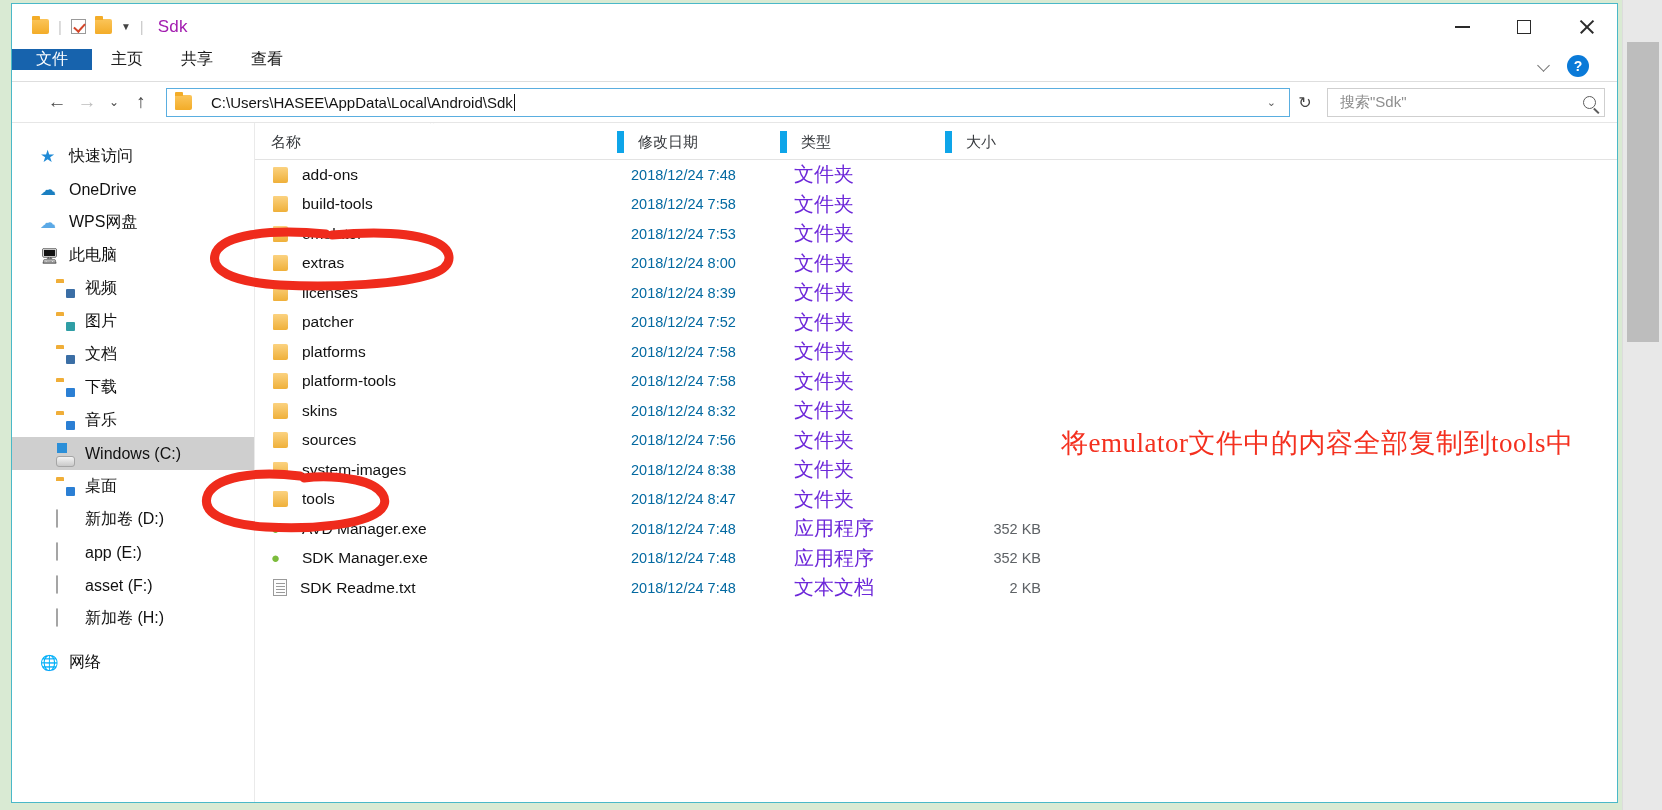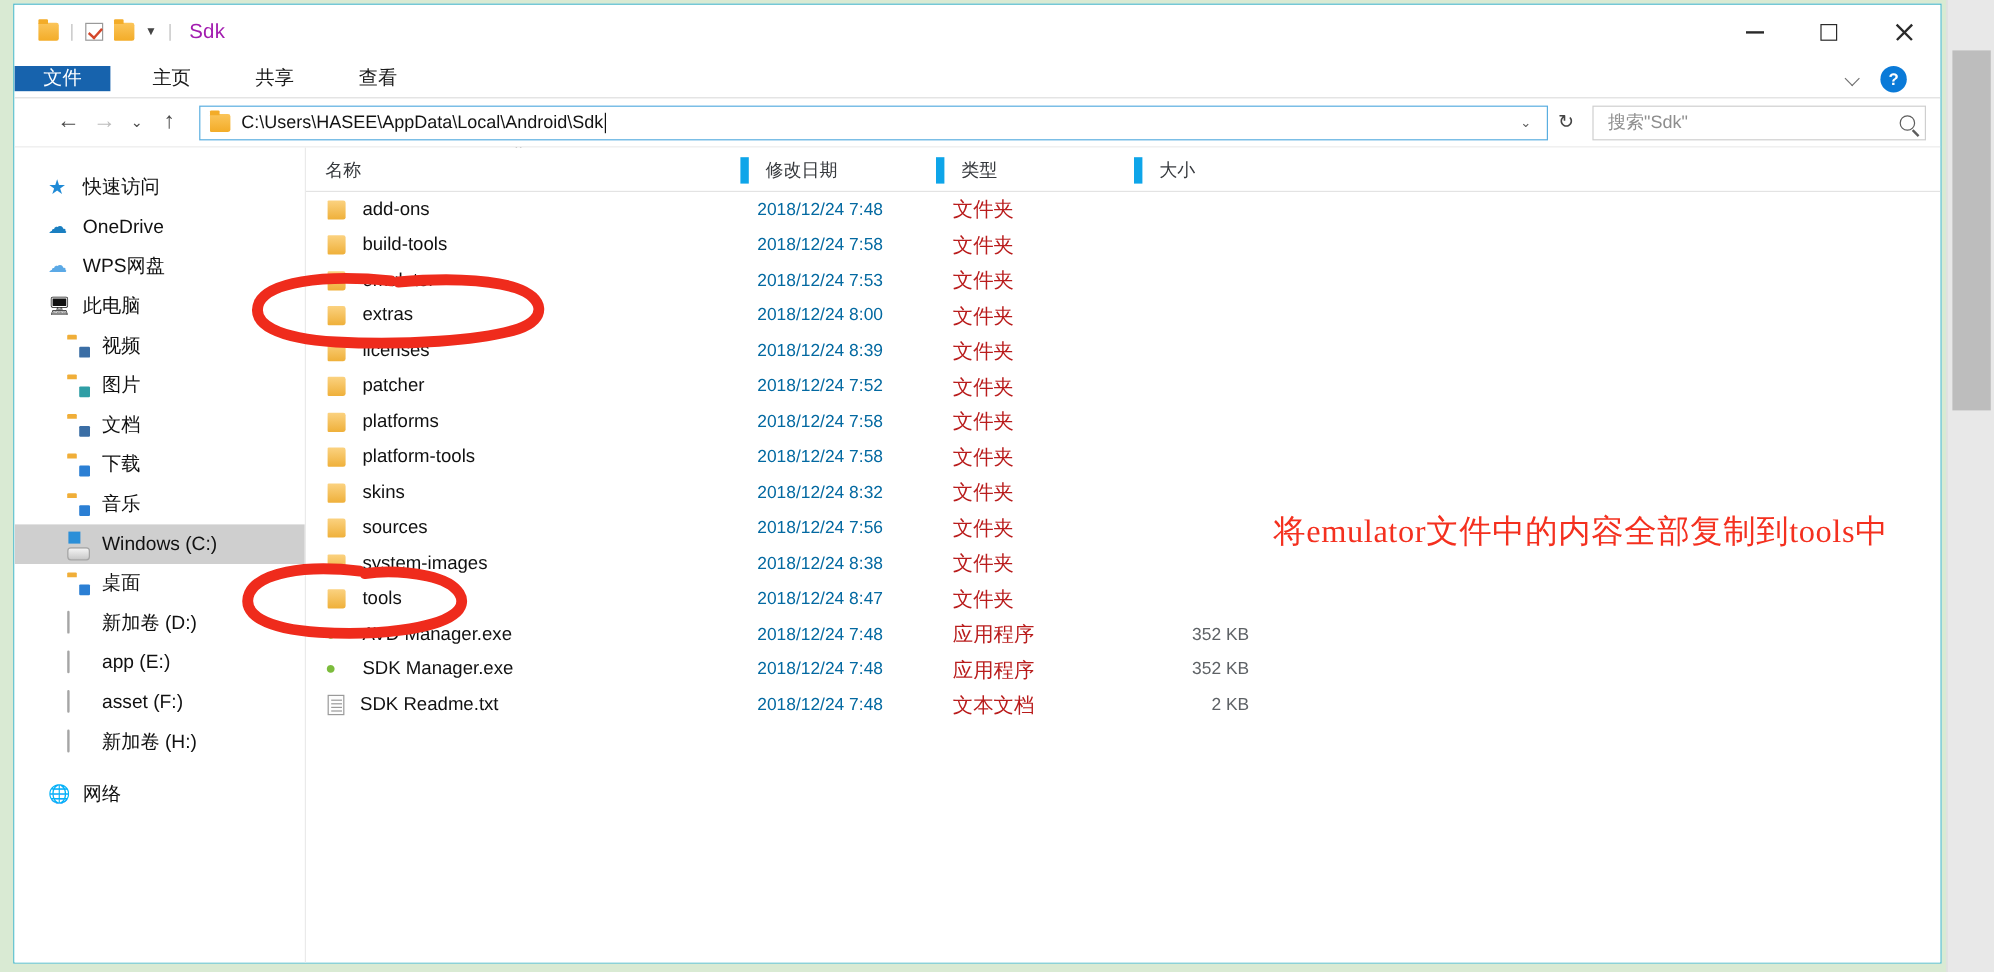--- a/index.html
+++ b/index.html
@@ -99,21 +99,21 @@
   }
   .ic-close::before { transform: rotate(45deg); }
   .ic-close::after  { transform: rotate(-45deg); }
 
   
   .ribbon {
     position: relative;
     height: 33px;
     background: #ffffff;
     border-bottom: 1px solid #dedede;
-    display: flex; align-items: center; gap: 16px;
+    display: flex; align-items: flex-start;
   }
   .rtab {
     padding: 0 19px;
     display: flex; align-items: center;
     font-size: 16px; color: #1b1b1b;
     cursor: default;
   }
   .rtab.file {
     background: #1763ad; color: #ffffff;
     padding: 0 24px;
@@ -158,21 +158,21 @@
     flex: 1;
     margin-left: 10px;
     height: 29px;
     border: 1px solid #5aaee0;
     background: #fff;
     display: flex; align-items: center;
     padding: 0 4px 0 8px;
     position: relative;
   }
   .addr-path {
-    margin-left: 9px;
+    margin-left: 19px;
     font-size: 15px; color: #141414;
     white-space: nowrap;
   }
   .addr-caret {
     display: inline-block;
     width: 1px; height: 17px; background: #111;
     margin-left: 1px; vertical-align: middle;
   }
   .addr-dd {
     margin-left: auto; padding: 0 9px;
@@ -288,21 +288,21 @@
     font-size: 12px; color: #8b8b8b;
   }
   .row {
     display: flex; align-items: center;
     height: 29.5px;
     font-size: 15.5px; color: #111;
   }
   .cell { display: flex; align-items: center; }
   .cell.name { width: 362px; padding-left: 16px; }
   .cell.date { width: 163px; padding-left: 14px; color: #0369a1; font-size: 14.5px; }
-  .cell.type { width: 165px; padding-left: 14px; color: #b91c1c; font-size: 17px; }
+  .cell.type { width: 165px; padding-left: 14px; color: #6d28d9; font-size: 20px; }
   .cell.size { width: 100px; padding-right: 4px; color: #5e6266; font-size: 14.5px;
                justify-content: flex-end; }
   .rowicon { width: 20px; height: 20px; position: relative; flex: none; margin-right: 11px; }
   .rowicon.folder {
     width: 15px; height: 16px; margin-left: 2px; margin-right: 14px;
     background: linear-gradient(#fbd280, #efb03a);
     border-radius: 1px 2px 2px 1px;
   }
   .rowicon.android { font-size: 16px; color: #7cbc3c; line-height: 20px; }
   .rowicon.txt {

